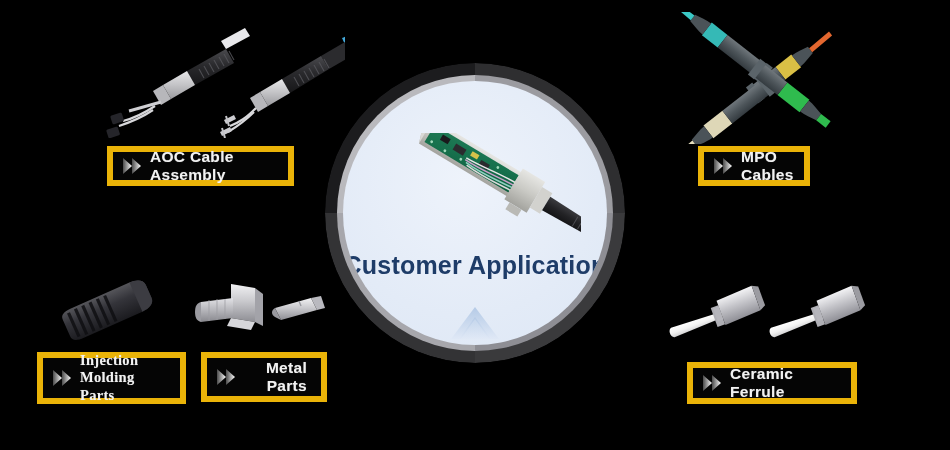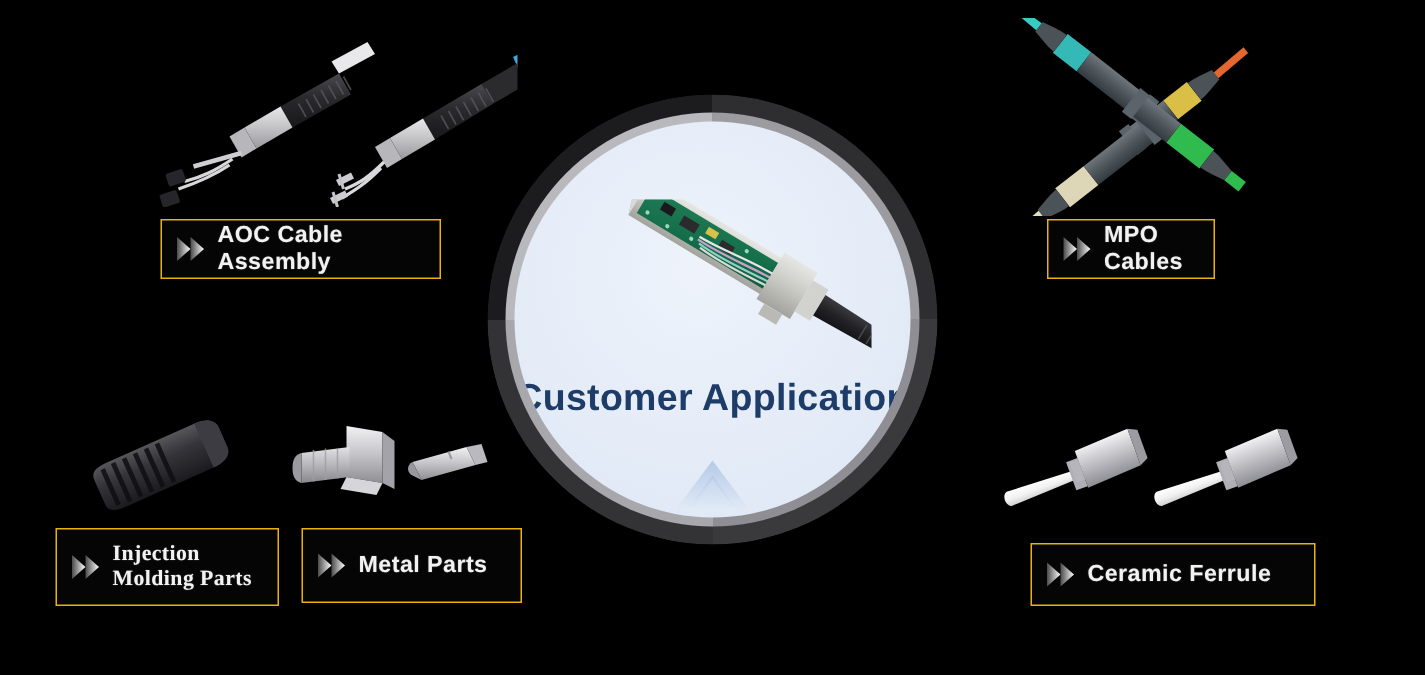--- a/index.html
+++ b/index.html
@@ -3,34 +3,34 @@
 <meta charset="utf-8">
 <style>
   html,body{margin:0;padding:0;background:#000;}
   body{width:950px;height:450px;overflow:hidden;position:relative;
        font-family:"Liberation Sans","DejaVu Sans",sans-serif;}
 
   .stage{position:absolute;inset:0;background:#000;}
 
   
   .chip{position:absolute;box-sizing:border-box;
-        border:1px solid #eab308;background:#050505;
+        border:6px solid #eab308;background:#050505;
         display:flex;align-items:center;gap:6px;
         padding:6px 14px 6px 9px;}
   .chip .chev{flex:0 0 auto;width:22px;height:20px;position:relative;}
   .chip .chev svg{display:block;}
   .chip .txt{color:#f2f2f2;font-size:15.5px;font-weight:700;
              letter-spacing:.3px;line-height:1.18;white-space:pre-line;
              text-shadow:0 0 1px rgba(255,255,255,.35);}
 
   #chip-aoc{left:107px;top:146px;width:187px;height:40px;}
   #chip-mpo{left:698px;top:146px;width:112px;height:40px;}
   #chip-inj{left:37px;top:352px;width:149px;height:52px;font-family:Liberation Serif, serif;}
-  #chip-metal{left:201px;top:352px;width:147px;height:50px;}
-  #chip-ferrule{left:687px;top:362px;width:190px;height:42px;}
+  #chip-metal{left:201px;top:352px;width:126px;height:50px;text-align:right;}
+  #chip-ferrule{left:687px;top:362px;width:170px;height:42px;}
   #chip-inj .txt{font-size:14.5px;}
 
   
   .hub{position:absolute;left:325px;top:63px;width:300px;height:300px;}
   .hub .ringwrap{position:absolute;inset:0;border-radius:50%;overflow:hidden;}
   .hub .ring-outer{position:absolute;inset:0;border-radius:50%;
         background:
           conic-gradient(from 0deg,
             #2e2e30 0deg 90deg,
             #3a3a3c 90deg 180deg,

